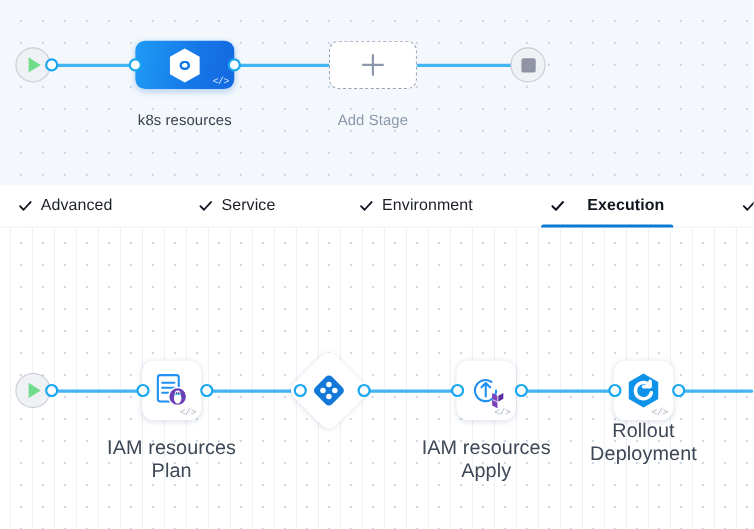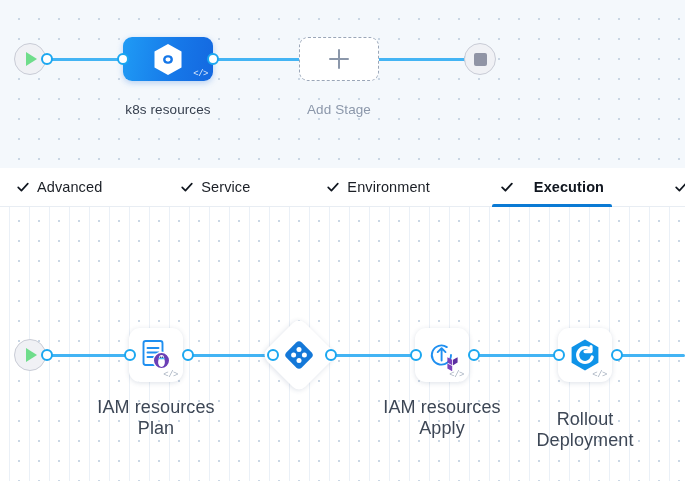--- a/index.html
+++ b/index.html
@@ -286,17 +286,17 @@
     <div class="step" style="left:558px; top:121px;">
       <svg width="34" height="34" viewBox="0 0 34 34">
         <polygon points="17,1.6 30.4,9.3 30.4,24.7 17,32.4 3.6,24.7 3.6,9.3" fill="#0f93e8"></polygon>
         <path d="M22.8 12.4 a7.4 7.4 0 1 0 1.4 6.6" fill="none" stroke="#ffffff" stroke-width="3.2" stroke-linecap="round"></path>
         <path d="M17 13.6 h6 v-5" fill="none" stroke="#ffffff" stroke-width="3.2" stroke-linecap="round" stroke-linejoin="round"></path>
       </svg>
       <span class="code-badge dark">&lt;/&gt;</span>
     </div>
     <div class="dot" style="left:553px; top:142px;"></div>
     <div class="dot" style="left:611px; top:142px;"></div>
-    <div class="step-label" style="left:515px; top:202px; width:140px;">Rollout
+    <div class="step-label" style="left:515px; top:174px; width:140px;">Rollout
 Deployment</div>
   </div>
 
 </div>
 
 </body></html>

